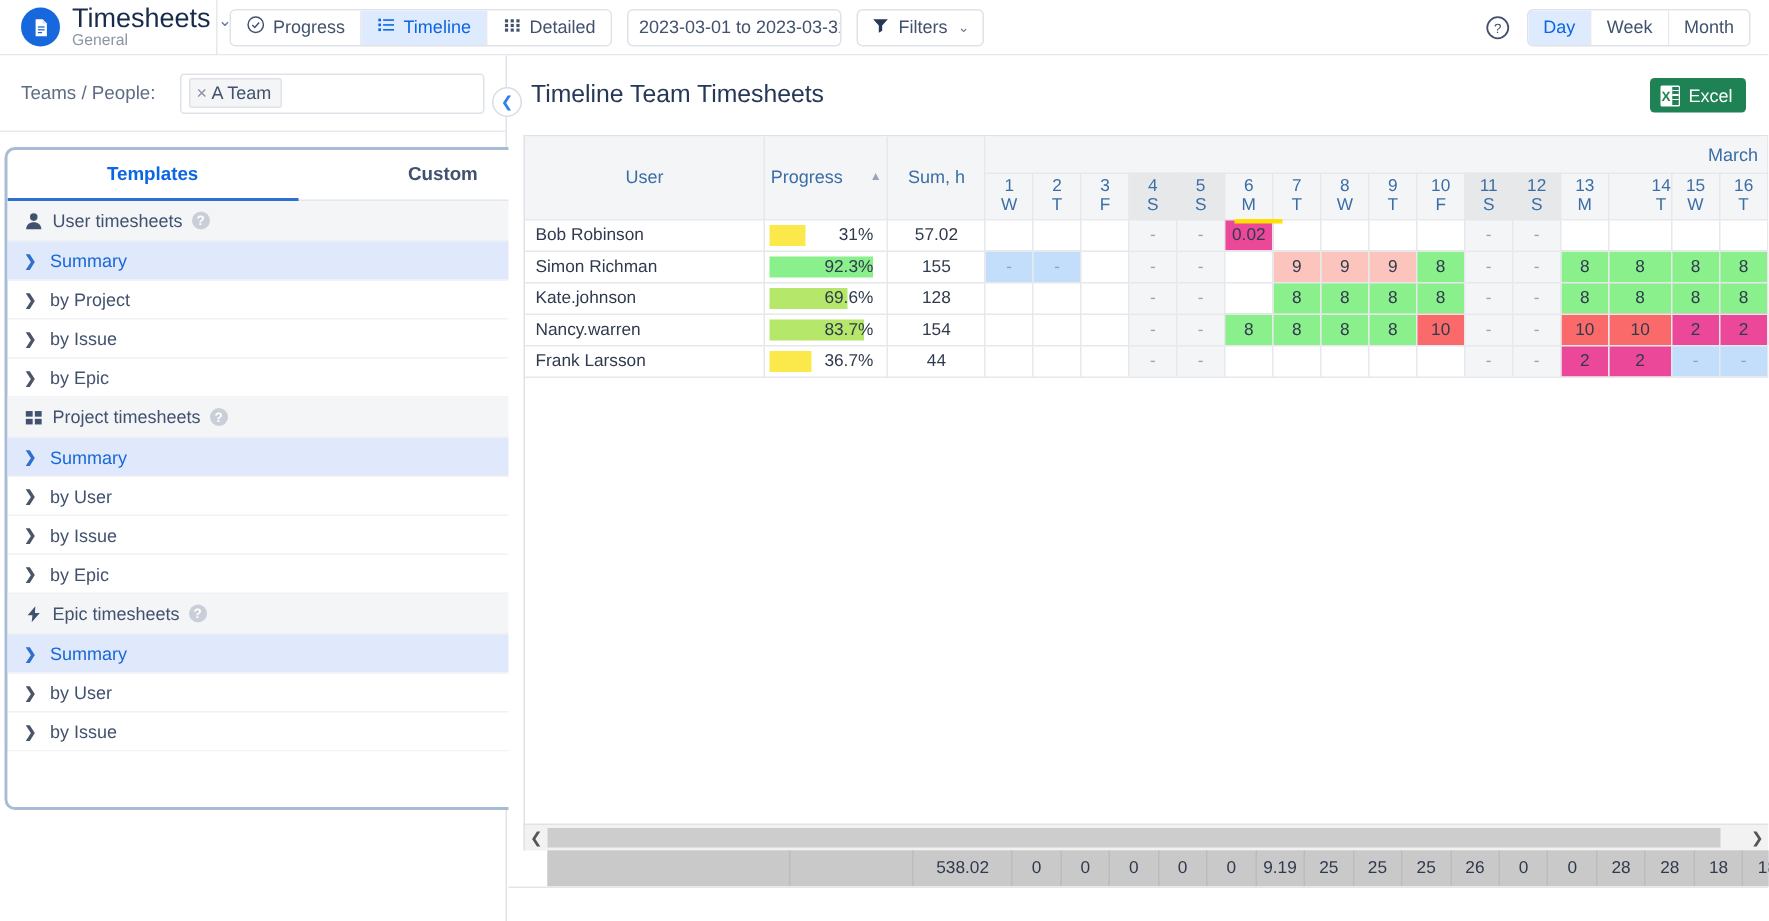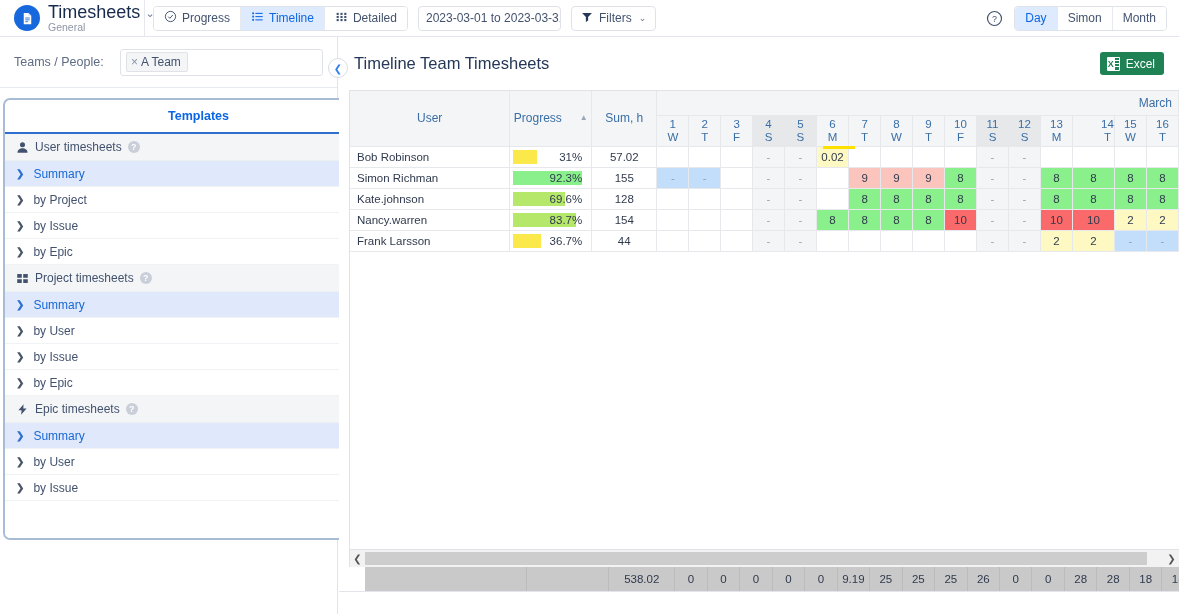--- a/index.html
+++ b/index.html
@@ -174,21 +174,21 @@
   td.user { text-align: left; padding-left: 7px; font-size: 11.5px; }
   td.sum { text-align: center; }
   td.prog { padding: 0; position: relative; }
   .prog-inner { position: relative; height: 14px; margin: 0 3px; }
   .prog-fill { position: absolute; left: 0; top: 0; height: 14px; }
   .prog-txt {
     position: absolute; right: 6px; top: 0; height: 14px; line-height: 14px;
     font-size: 11.5px; color: #303a4d;
   }
   td.cell-green { background: #89f08c; }
-  td.cell-yellow { background: #fef9c3; }
+  td.cell-yellow { background: #ec4899; }
   td.cell-red { background: #fa6a6a; }
   td.cell-pink { background: #fbc4bd; }
   td.cell-blue { background: #c3defb; color: #7fa6cf; }
   td.cell-wknd { background: #f4f5f7; color: #9aa3b0; }
   td.cell-empty { background: #ffffff; }
 
   .today-mark {
     position: absolute; height: 3px; background: #ffe000;
   }
 
@@ -296,40 +296,41 @@
 
   <div class="topbar-right">
     <span class="help-icon">
       <svg width="17" height="17" viewBox="0 0 16 16">
         <circle cx="8" cy="8" r="6.6" fill="none" stroke="#42526e" stroke-width="1.1"></circle>
         <text x="8" y="11.4" font-size="8.4" fill="#42526e" text-anchor="middle" font-family="Liberation Sans, sans-serif">?</text>
       </svg>
     </span>
     <div class="seg-group">
       <div class="seg-btn active">Day</div>
-      <div class="seg-btn">Simon</div>
+      <div class="seg-btn">Week</div>
       <div class="seg-btn">Month</div>
     </div>
   </div>
 </div>
 
 <div class="left-panel">
   <div class="teams-row">
     <span class="teams-label">Teams / People:</span>
     <div class="teams-input">
       <span class="chip">
         <span class="chip-x">×</span>
         <span>A Team</span>
       </span>
     </div>
   </div>
 
   <div class="templates-card">
     <div class="tpl-tabs">
       <div class="tpl-tab active">Templates</div>
+      <div class="tpl-tab">Custom</div>
     </div>
 
     <div class="grp-header">
       <span class="grp-icon">
         <svg width="13" height="13" viewBox="0 0 16 16">
             <circle cx="8" cy="4.6" r="3.1" fill="#42526e"></circle>
             <path d="M1.8 14.5c0-3.6 2.8-5.6 6.2-5.6s6.2 2 6.2 5.6z" fill="#42526e"></path>
           </svg>
       </span>
       <span class="grp-title">User timesheets</span>

